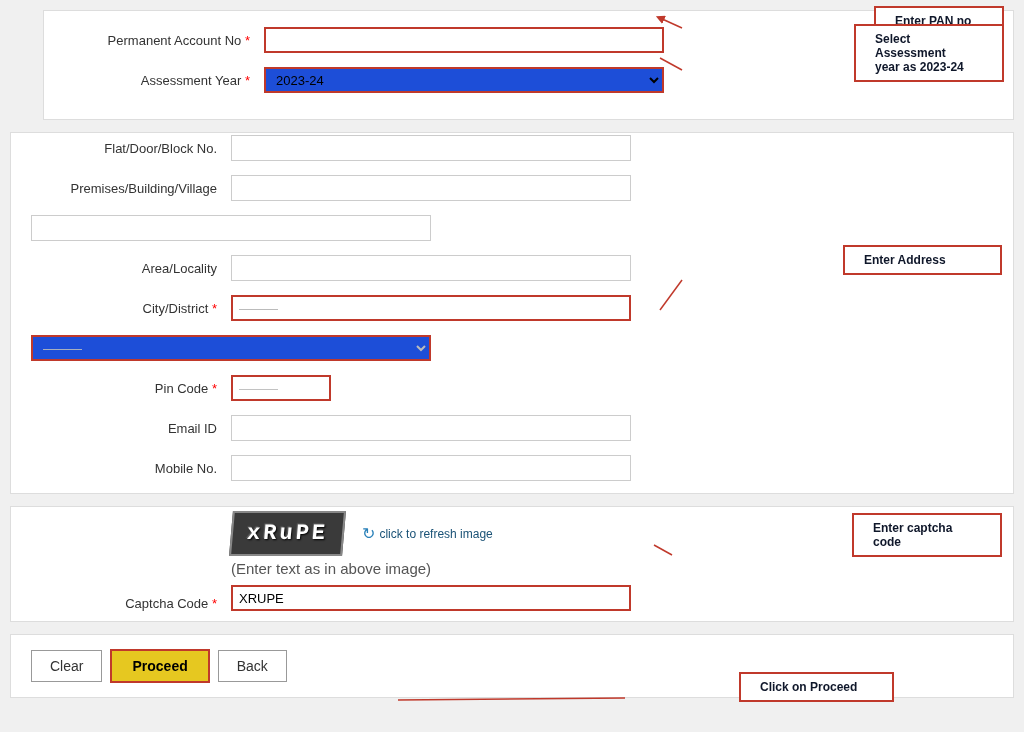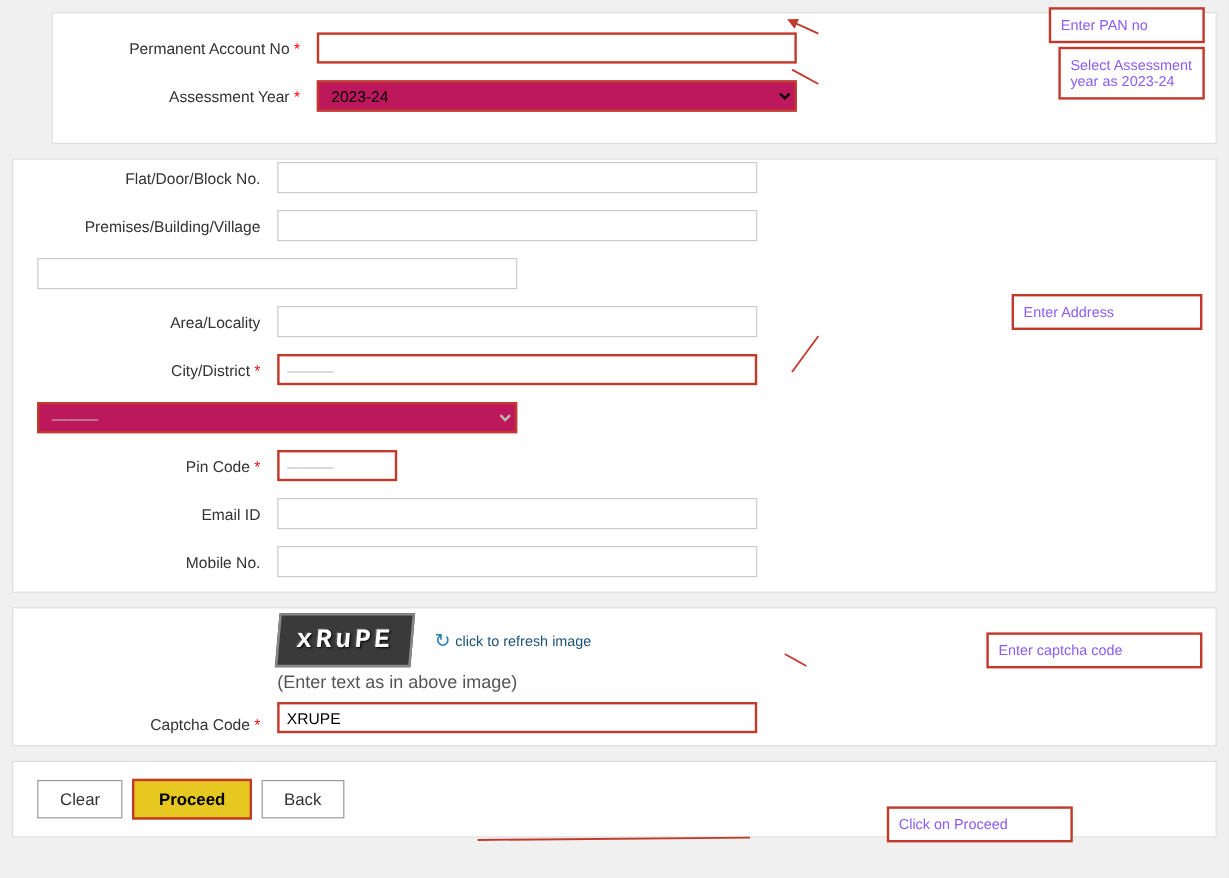--- a/index.html
+++ b/index.html
@@ -45,38 +45,38 @@
       padding: 2px 6px;
       font-size: 13px;
       background: #fff;
     }
     .form-select {
       width: 400px;
       height: 26px;
       border: 1px solid #ccc;
       padding: 2px 6px;
       font-size: 13px;
-      background: #be185d;
+      background: #1d4ed8;
     }
     .pan-section {
       background: #fff;
       border: 1px solid #ddd;
       margin-bottom: 12px;
       padding: 14px 20px;
       margin-left: 33px;
     }
     
     .annotation-box {
       position: absolute;
       border: 2px solid #c0392b;
       background: #fff;
-      padding: 6px 8px;
+      padding: 6px 19px;
       font-size: 12px;
-      font-weight: normal;
-      color: #8b5cf6;
+      font-weight: bold;
+      color: #0f172a;
       z-index: 10;
       pointer-events: none;
     }
     
     .highlight-red {
       border: 2px solid #c0392b !important;
     }
     
     .captcha-image {
       display: inline-block;
@@ -260,29 +260,29 @@
       <button class="btn-clear">Clear</button>
       <button class="btn-proceed">Proceed</button>
       <button class="btn-back">Back</button>
     </div>
   </div>
 
   <div class="annotation-box" style="top: 6px; right: 20px; width: 130px;">
     <span>Enter PAN no</span>
   </div>
 
-  <div class="annotation-box" style="top: 39px; right: 20px; width: 122px;">
+  <div class="annotation-box" style="top: 24px; right: 20px; width: 150px;">
     <span>Select Assessment<br>year as 2023-24</span>
   </div>
 
   <div class="annotation-box" style="top: 245px; right: 22px; width: 159px;">
     <span>Enter Address</span>
   </div>
 
-  <div class="annotation-box" style="bottom: 175px; right: 22px; width: 180px;">
+  <div class="annotation-box" style="bottom: 175px; right: 22px; width: 150px;">
     <span>Enter captcha code</span>
   </div>
 
   <div class="annotation-box" style="bottom: 30px; right: 130px; width: 155px;">
     <span>Click on Proceed</span>
   </div>
 
   <svg style="position:absolute;top:0;left:0;width:100%;height:100%;pointer-events:none;z-index:8;">
 
     <line x1="682" y1="28" x2="660" y2="18" stroke="#c0392b" stroke-width="1.5" marker-end="url(#arrow)"></line>

